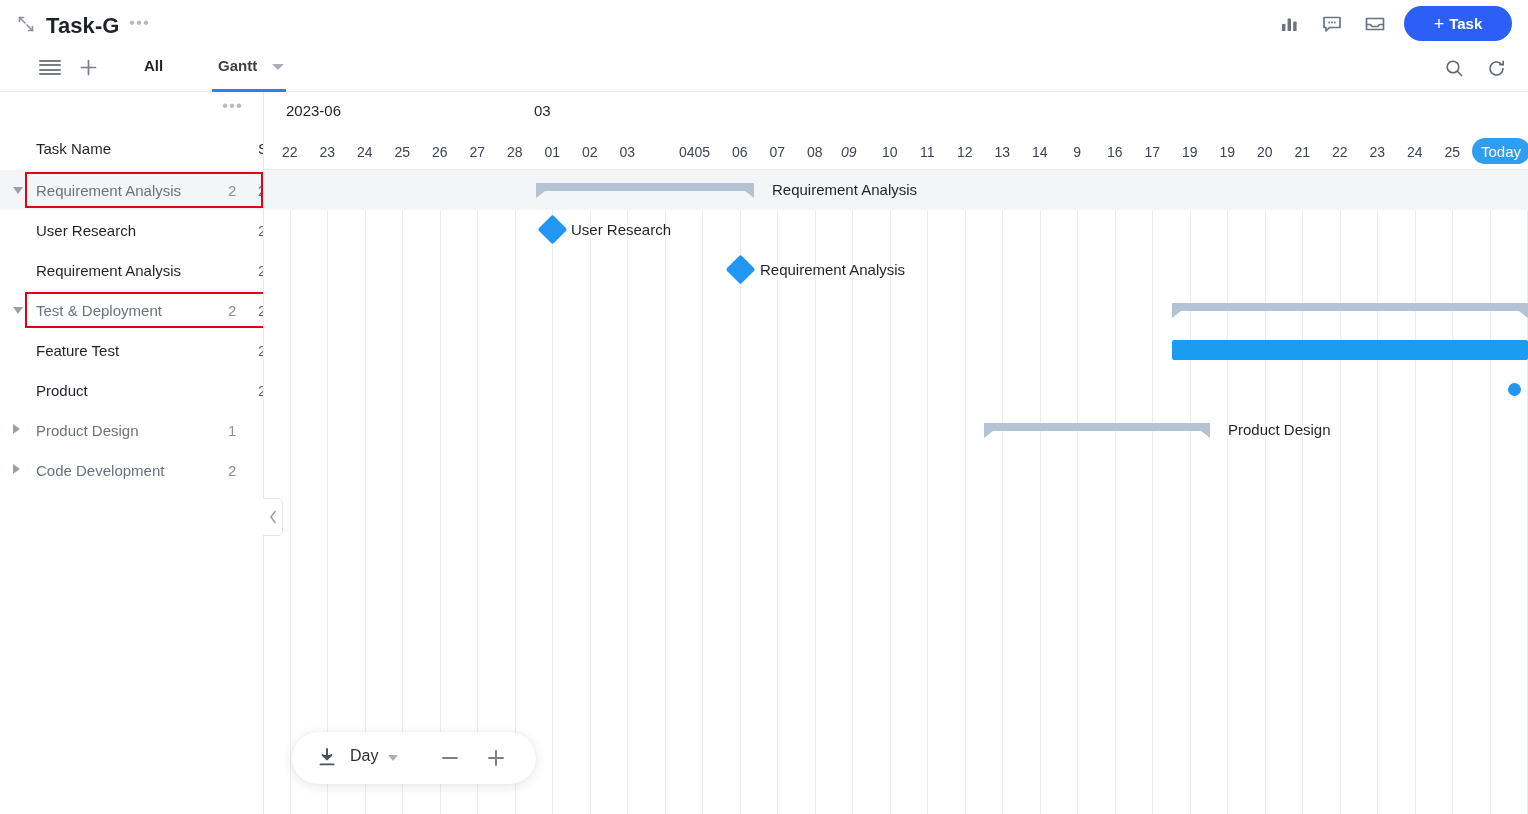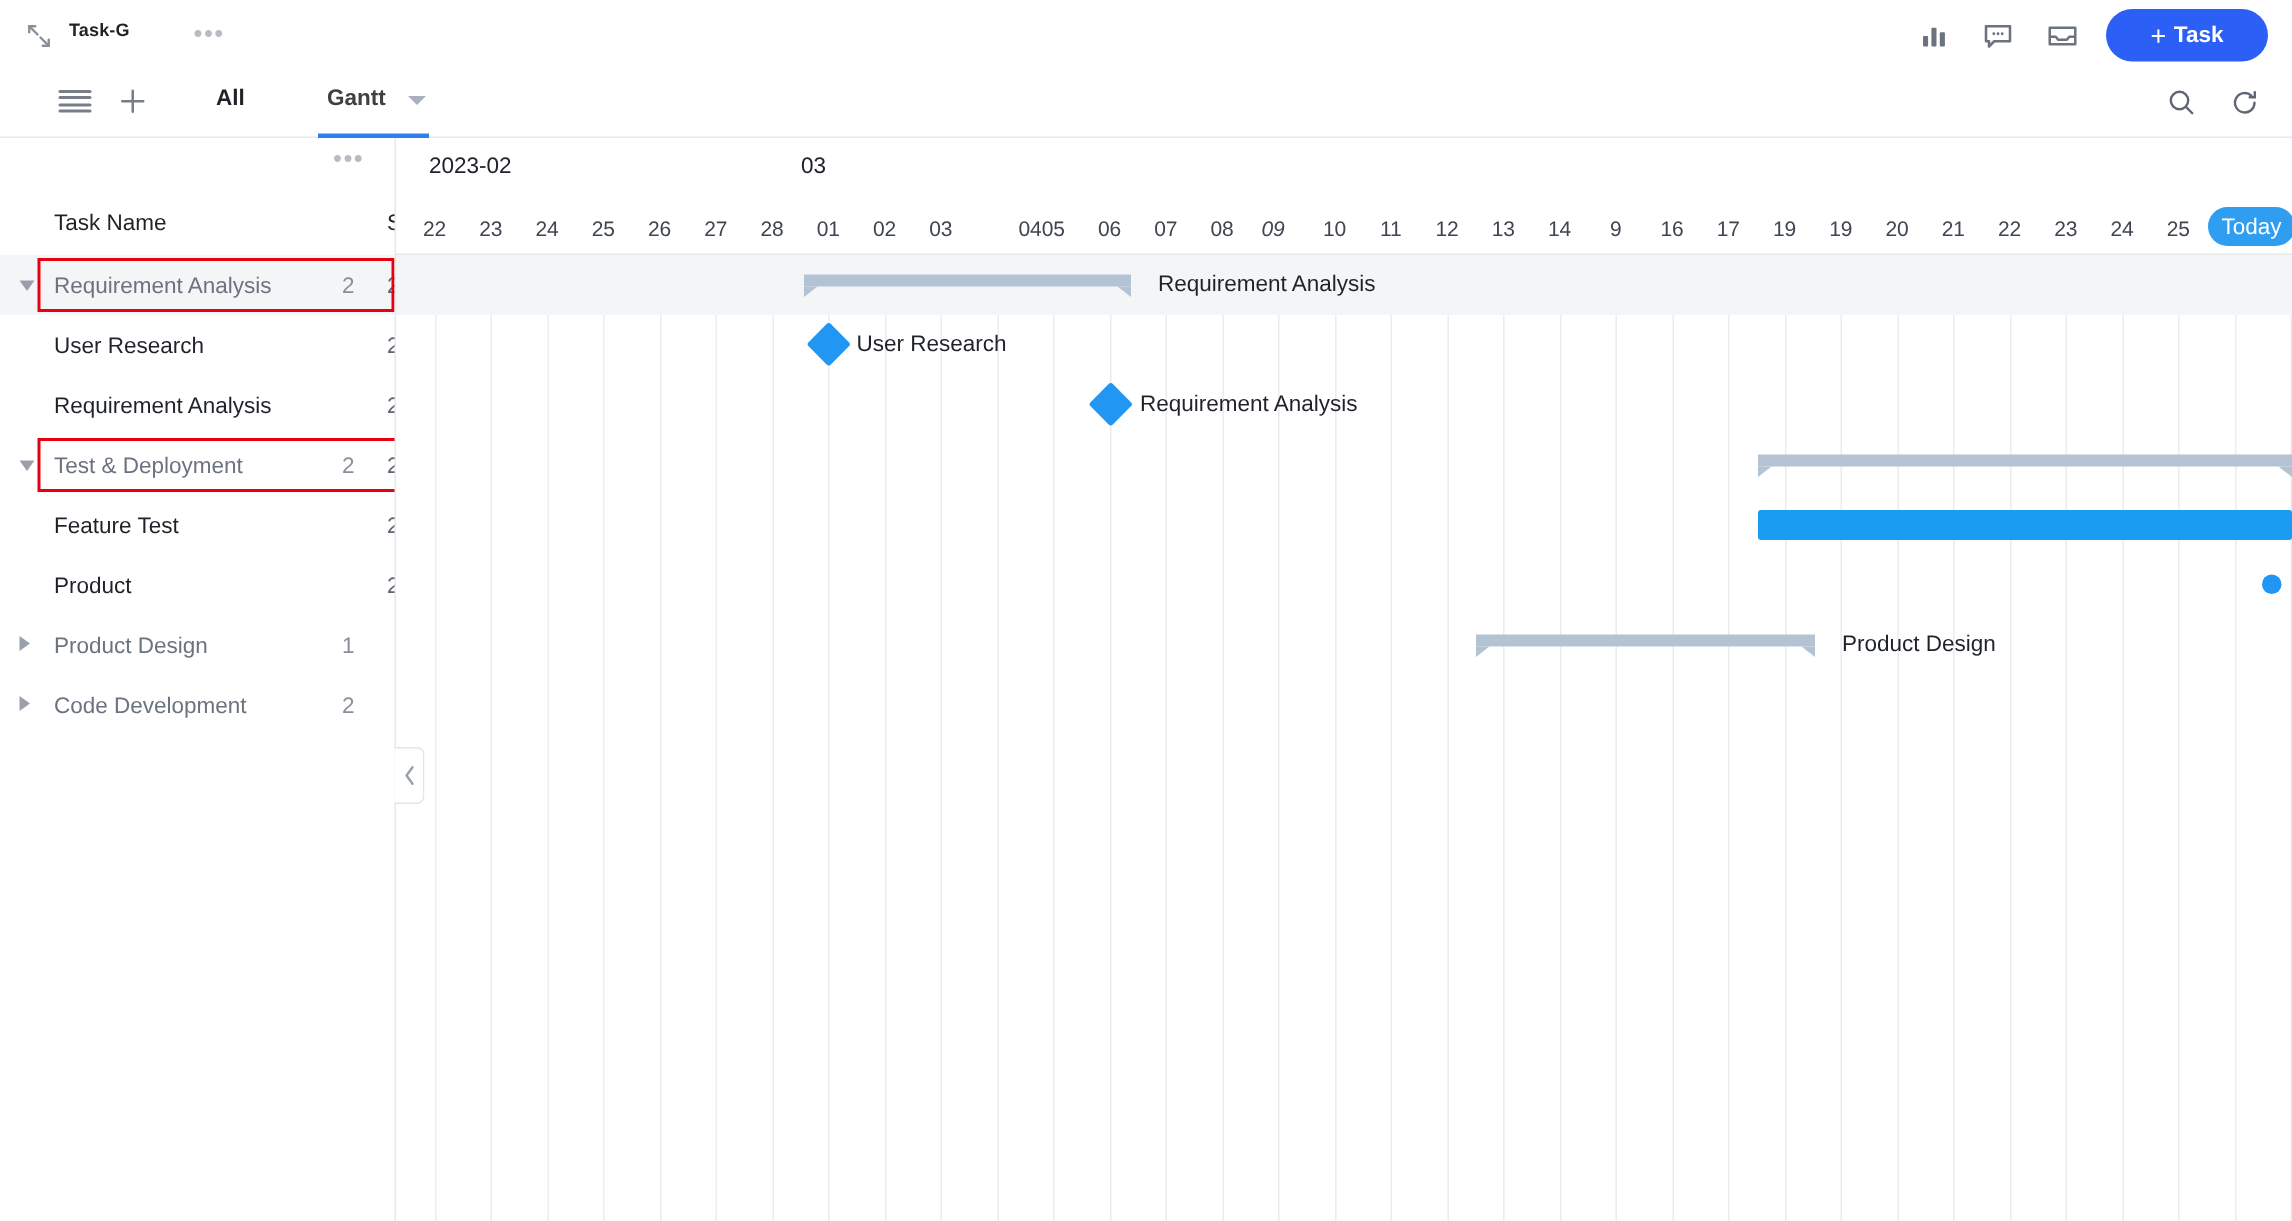--- a/index.html
+++ b/index.html
@@ -18,21 +18,21 @@
   .topbar {
     position: absolute; left:0; top:0; width:1528px; height:46px;
     background:#fff;
   }
   .expand-icon {
     position:absolute; left:16px; top:14px; width:20px; height:20px;
     color:#8a8f99;
   }
   .doc-title {
     position:absolute; left:46px; top:13px;
-    font-size:12px; font-weight:bold; color:#1f2329;
+    font-size:22px; font-weight:bold; color:#1f2329;
     letter-spacing:0.1px;
   }
   .title-more {
     position:absolute; left:129px; top:13px;
     font-size:17px; color:#b7bbc2; letter-spacing:1px; line-height:20px;
   }
   .top-icon {
     position:absolute; top:12px; width:24px; height:24px;
     color:#6b7280; cursor:pointer;
   }
@@ -356,21 +356,21 @@
 
   <div class="collapse-handle">
     <svg viewBox="0 0 12 18" width="12" height="18" fill="none" stroke="#9aa0a9" stroke-width="1.6" stroke-linecap="round" stroke-linejoin="round">
       <path d="M8 3.5 L4 9 L8 14.5"></path>
     </svg>
   </div>
 
   <div class="gantt">
     <div class="month-row">
       <div id="month-labels">
-          <div class="month-label" style="left: 22px;">2023-02</div>
+          <div class="month-label" style="left: 22px;">2023-06</div>
           <div class="month-label" style="left: 270px;">03</div>
         </div>
     </div>
     <div class="day-row">
       <div id="day-cells">
           <div class="day-cell" style="left: 7px;">22</div>
           <div class="day-cell" style="left: 44.5px;">23</div>
           <div class="day-cell" style="left: 82px;">24</div>
           <div class="day-cell" style="left: 119.5px;">25</div>
           <div class="day-cell" style="left: 157px;">26</div>
@@ -479,14 +479,35 @@
               <div class="body" style="background: rgb(179, 195, 212);"></div>
               <div class="cap-l" style="border-top-color: rgb(179, 195, 212);"></div>
               <div class="cap-r" style="border-top-color: rgb(179, 195, 212);"></div>
             </div>
             <div class="bar-label" style="left: 964px; top: 11px;">Product Design</div>
           </div>
         </div>
     </div>
   </div>
 
+  <div class="bottom-bar">
+    <div class="bb-download">
+      <svg viewBox="0 0 22 22" width="22" height="22" fill="none" stroke="#4a4f59" stroke-width="1.9" stroke-linecap="round" stroke-linejoin="round">
+        <path d="M11 3v9.5"></path>
+          <path d="M6.6 9l4.4 4.4L15.4 9" fill="#4a4f59"></path>
+        <path d="M4.5 18.4h13"></path>
+      </svg>
+    </div>
+    <div class="bb-day">Day</div>
+    <div class="bb-day-caret"></div>
+    <div class="bb-minus">
+      <svg viewBox="0 0 24 24" width="24" height="24" stroke="#7a808a" stroke-width="1.9" stroke-linecap="round">
+        <path d="M5 12h14"></path>
+      </svg>
+    </div>
+    <div class="bb-plus">
+      <svg viewBox="0 0 24 24" width="24" height="24" stroke="#7a808a" stroke-width="1.9" stroke-linecap="round">
+        <path d="M12 5v14M5 12h14"></path>
+      </svg>
+    </div>
+  </div>
 
 </div>
 
 </body></html>

